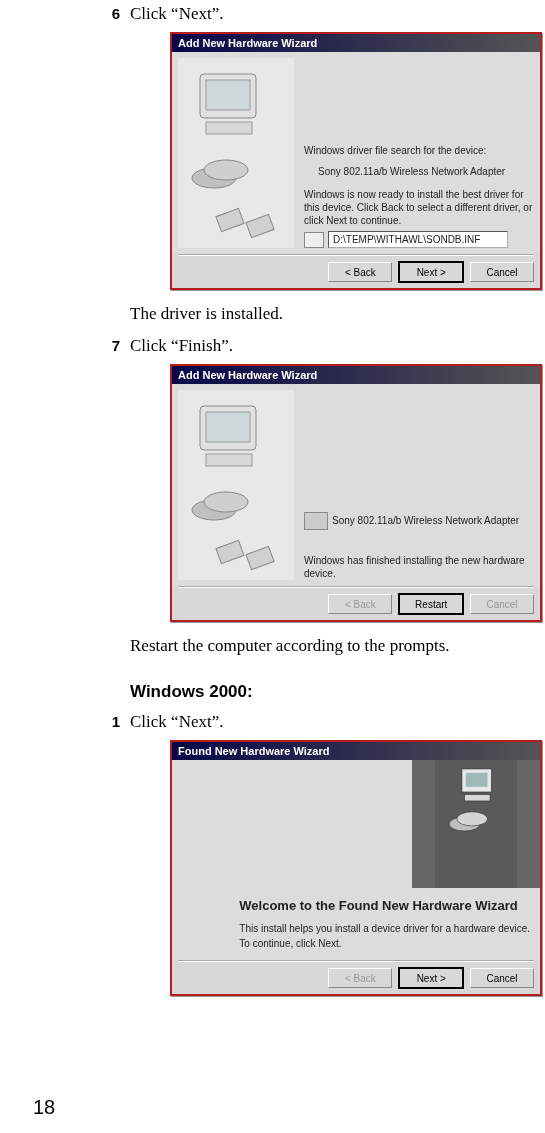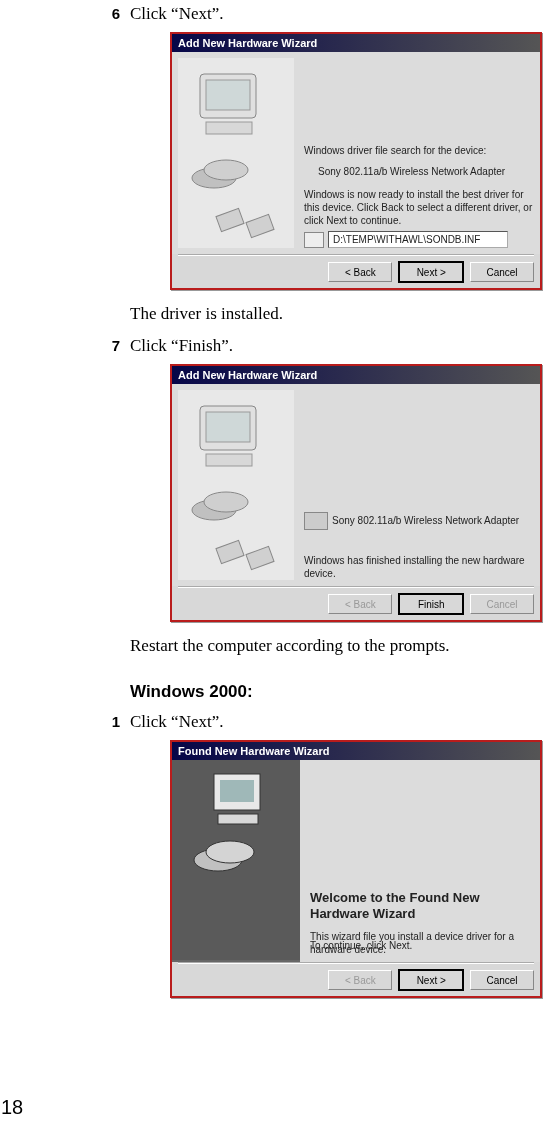--- a/index.html
+++ b/index.html
@@ -40,21 +40,21 @@
     margin: 8px 0 12px 0;
   }
   .section-head {
     font-family: Arial, sans-serif;
     font-weight: bold;
     font-size: 17px;
     margin: 26px 0 10px 0;
   }
   .page-num {
     position: absolute;
-    left: 1px;
+    left: 33px;
     bottom: 14px;
     font-size: 20px;
     font-family: Arial, sans-serif;
   }
   .page-wrap { position: relative; width: 545px; height: 1133px; }
 
   
   .dlg {
     width: 368px;
     border: 2px solid #b91c1c;
@@ -219,50 +219,50 @@
         </svg>
       </div>
       <div class="right">
         <div><span class="small-icon"></span><span>Sony 802.11a/b Wireless Network Adapter</span></div>
         <div style="margin-top:24px">Windows has finished installing the new hardware device.</div>
       </div>
     </div>
     <div class="sep"></div>
     <div class="btnrow">
       <button disabled="">&lt; Back</button>
-      <button class="focus">Finish</button>
+      <button class="focus">Restart</button>
       <button disabled="">Cancel</button>
     </div>
   </div>
 
   <div class="body-text">Restart the computer according to the prompts.</div>
 
   <div class="section-head">Windows 2000:</div>
 
   <div class="step">
     <span class="num">1</span>
     <span class="txt">Click “Next”.</span>
   </div>
 
   <div class="dlg dlg3">
     <div class="titlebar">Found New Hardware Wizard</div>
-    <div class="body" style="min-height:200px;">
+    <div class="body" style="min-height:200px;flex-direction:column;">
       <div class="leftart">
         <svg viewBox="0 0 128 200">
           <rect x="0" y="0" width="128" height="200" fill="#5a5a5a"></rect>
           <rect x="42" y="14" width="46" height="36" fill="#e8e8e8" stroke="#333"></rect>
           <rect x="48" y="20" width="34" height="22" fill="#9fb8b8"></rect>
           <rect x="46" y="54" width="40" height="10" fill="#d8d8d8" stroke="#333"></rect>
           <ellipse cx="46" cy="100" rx="24" ry="11" fill="#c0c0c0" stroke="#333"></ellipse>
           <ellipse cx="58" cy="92" rx="24" ry="11" fill="#d4d4d4" stroke="#333"></ellipse>
         </svg>
       </div>
       <div class="right">
         <div class="welcome">Welcome to the Found New Hardware Wizard</div>
-        <div>This wizard file you install a device driver for a hardware device.</div>
+        <div>This install helps you install a device driver for a hardware device.</div>
         <div style="position:absolute; bottom:10px;margin-top:9px;">To continue, click Next.</div>
       </div>
     </div>
     <div class="sep"></div>
     <div class="btnrow">
       <button disabled="">&lt; Back</button>
       <button class="focus">Next &gt;</button>
       <button>Cancel</button>
     </div>
   </div>

